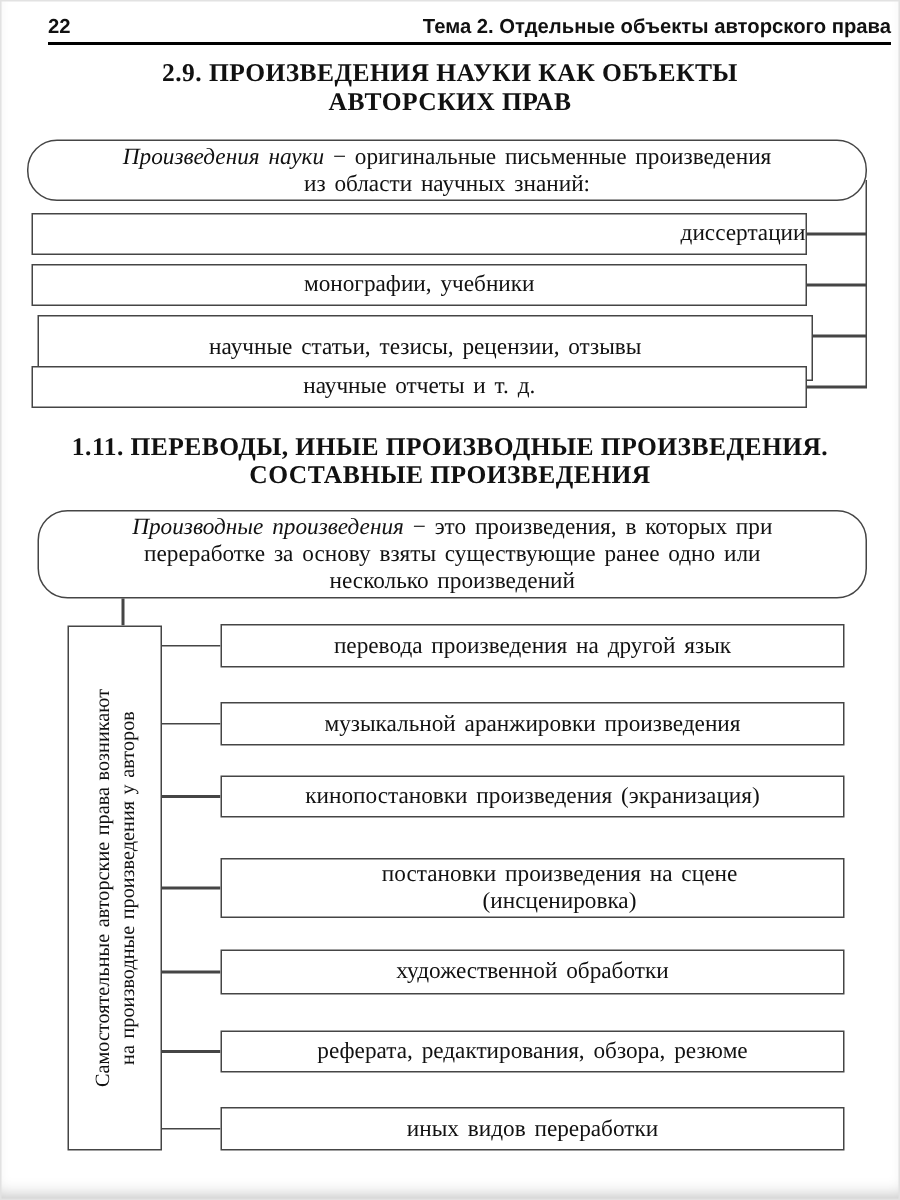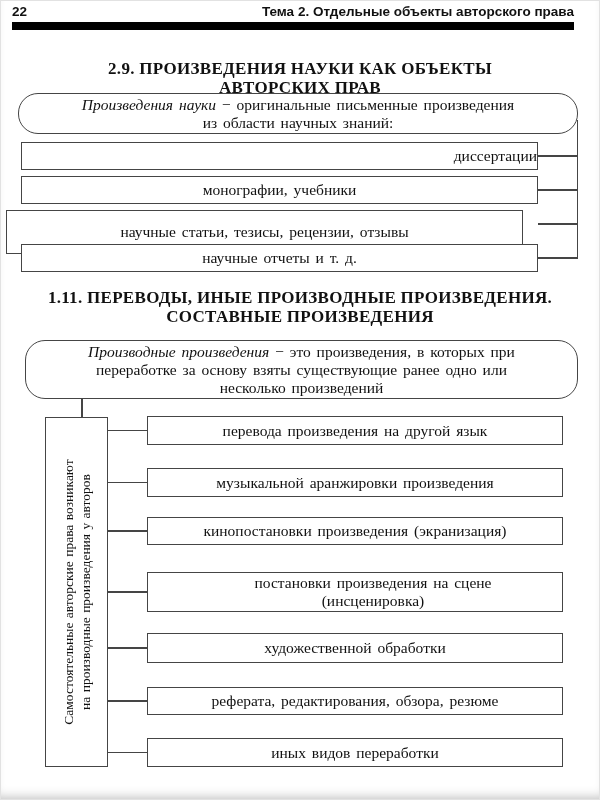--- a/index.html
+++ b/index.html
@@ -4,22 +4,22 @@
 <style>
   html,body{margin:0;padding:0;background:#f5f5f5;}
   .page{
     position:relative; width:600px; height:800px; background:#ffffff;
     font-family:"Liberation Serif","DejaVu Serif",serif; color:#111;
     overflow:hidden;
     box-shadow: inset 0 0 0 1px #e2e2e2, inset 0 -9px 12px -7px rgba(0,0,0,0.28);
   }
   
   .hdr{
-    position:absolute; left:12px; top:6px; width:562px; height:24px;
-    border-bottom:8px solid #000000;
+    position:absolute; left:32px; top:6px; width:562px; height:24px;
+    border-bottom:2px solid #000000;
     display:flex; justify-content:space-between; align-items:flex-end;
     font-family:"Liberation Sans","DejaVu Sans",sans-serif;
     font-weight:bold; font-size:13.5px; padding-bottom:3px; box-sizing:border-box;
   }
   
   .sec-title{
     position:absolute; left:0; width:600px; text-align:center;
     font-weight:bold; font-size:17px; line-height:18.5px; letter-spacing:0.3px;
   }
   
@@ -55,21 +55,21 @@
 </head>
 <body>
 
 <div class="page">
 
   <div class="hdr">
     <span>22</span>
     <span>Тема 2. Отдельные объекты авторского права</span>
   </div>
 
-  <div class="sec-title" style="top:40px;margin-top:20px;">
+  <div class="sec-title" style="top:40px;">
     <div>2.9. ПРОИЗВЕДЕНИЯ НАУКИ КАК ОБЪЕКТЫ</div>
     <div>АВТОРСКИХ ПРАВ</div>
   </div>
 
   <div class="def-box" style="left:18px; top:93px; width:560px; height:41px;">
     <div><i>Произведения науки</i><span> − оригинальные письменные произведения</span></div>
     <div>из области научных знаний:</div>
   </div>
 
   <div class="v-line" style="left:576.5px; top:120px; height:138px;"></div>
@@ -78,21 +78,21 @@
   <div class="h-line" style="left:538px; top:189.2px; width:40px;"></div>
   <div class="h-line" style="left:538px; top:223.2px; width:40px;"></div>
   <div class="h-line" style="left:538px; top:257.2px; width:40px;"></div>
 
   <div class="rect-box" style="left:21px; top:142px; width:517px; height:28px;justify-content:flex-end;">
     <span class="box-label">диссертации</span>
   </div>
   <div class="rect-box" style="left:21px; top:176px; width:517px; height:28px;">
     <span class="box-label">монографии, учебники</span>
   </div>
-  <div class="rect-box" style="left:6px; top:210px; width:517px; height:44px;">
+  <div class="rect-box" style="left:25px; top:210px; width:517px; height:44px;">
     <span class="box-label">научные статьи, тезисы, рецензии, отзывы</span>
   </div>
   <div class="rect-box" style="left:21px; top:244px; width:517px; height:28px;">
     <span class="box-label">научные отчеты и т. д.</span>
   </div>
 
   <div class="sec-title" style="top:289px;">
     <div>1.11. ПЕРЕВОДЫ, ИНЫЕ ПРОИЗВОДНЫЕ ПРОИЗВЕДЕНИЯ.</div>
     <div>СОСТАВНЫЕ ПРОИЗВЕДЕНИЯ</div>
   </div>

